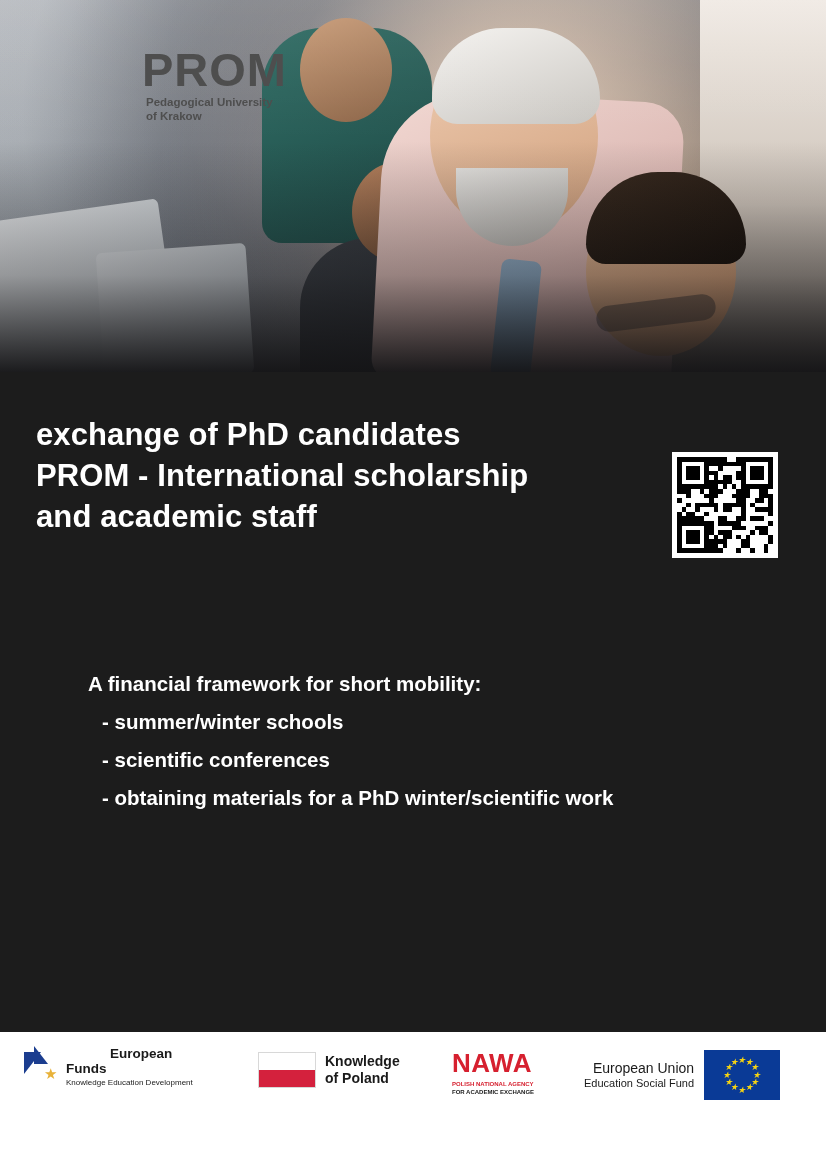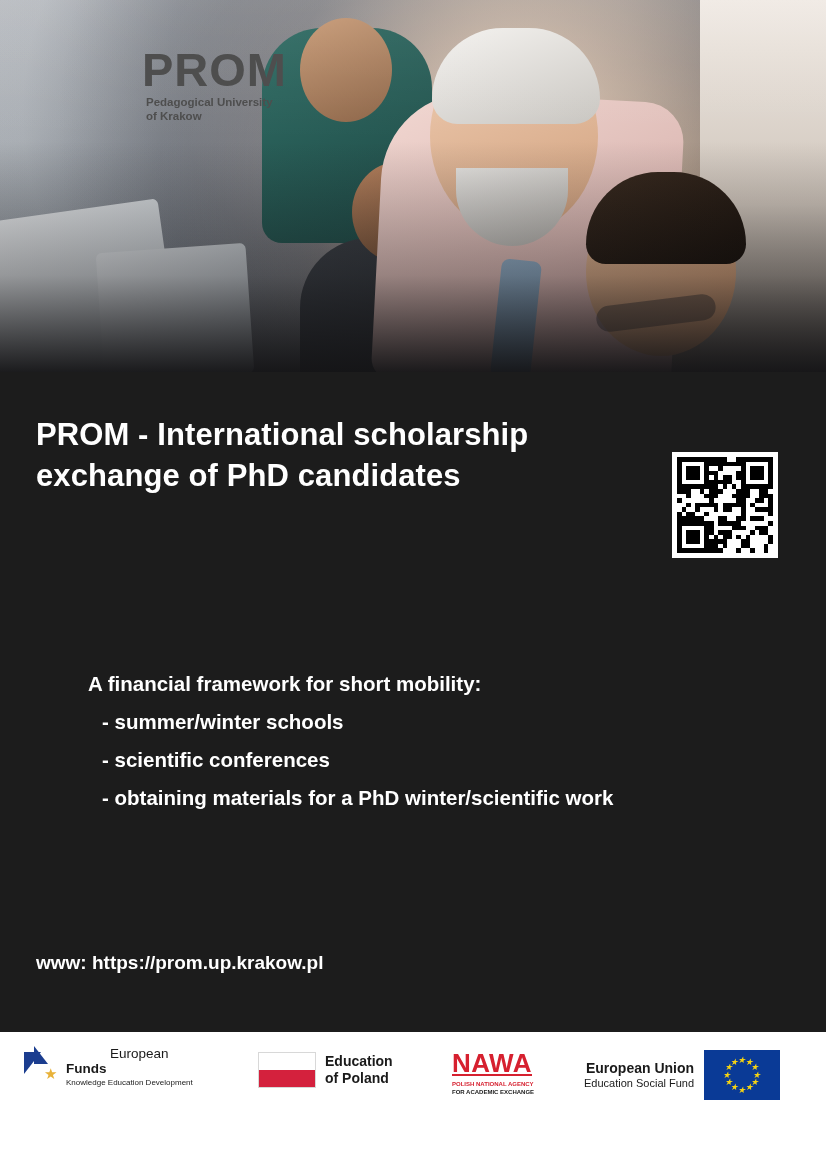--- a/index.html
+++ b/index.html
@@ -205,45 +205,45 @@
     border-left:17px solid #1b3d8f; border-bottom:22px solid transparent;
   }
   .ef-mark .s2 {
     position:absolute; left:10px; top:0px; width:0; height:0;
     border-left:14px solid #1b3d8f; border-top:18px solid transparent;
   }
   .ef-mark .star {
     position:absolute; left:20px; top:20px; color:#e8b23a; font-size:15px; line-height:1;
   }
   .ef-txt { line-height:1.12; }
-  .ef-txt .l1 { font-size:13.5px; font-weight:normal; color:#1a1a1a;padding-left:44px; }
+  .ef-txt .l1 { font-size:13.5px; font-weight:bold; color:#1a1a1a;padding-left:44px; }
   .ef-txt .l2 { font-size:13.5px; font-weight:bold; color:#1a1a1a; }
   .ef-txt .l3 { font-size:8px; color:#1a1a1a; margin-top:3px; }
 
   
   .rp { left:258px; top:20px; }
   .rp-flag {
     width:58px; height:36px; margin-right:9px;
     border:1px solid #d8d8d8;
     background:linear-gradient(180deg,#ffffff 0 50%, #d4213d 50% 100%);
   }
   .rp-txt { line-height:1.18; }
   .rp-txt .l1 { font-size:14px; font-weight:bold; color:#1a1a1a; }
   .rp-txt .l2 { font-size:14px; font-weight:bold; color:#1a1a1a; }
 
   
   .nw { left:452px; top:18px; flex-direction:column; align-items:flex-start; }
-  .nw-word { font-size:26px; font-weight:bold; color:#d6202f; letter-spacing:0.5px; line-height:1;text-decoration:underline; }
+  .nw-word { font-size:26px; font-weight:bold; color:#d6202f; letter-spacing:0.5px; line-height:1; }
   .nw-sub { font-size:6px; font-weight:bold; color:#1a1a1a; line-height:1.35; margin-top:4px; }
   .nw-sub .nawa-red { color:#d6202f; }
 
   
   .eu { left:584px; top:18px; }
   .eu-txt { text-align:right; margin-right:10px; line-height:1.2; }
-  .eu-txt .l1 { font-size:14px; font-weight:bold; color:#1a1a1a; }
+  .eu-txt .l1 { font-size:14px; font-weight:normal; color:#1a1a1a; }
   .eu-txt .l2 { font-size:11px; color:#1a1a1a; }
   .eu-flag {
     width:76px; height:50px; background:#0a3a96; position:relative;
   }
   .eu-flag i {
     position:absolute; color:#f5d313; font-size:9px; line-height:1;
   }
 </style>
 </head>
 <body>
@@ -273,22 +273,23 @@
     <div class="prom-word">PROM</div>
     <div class="prom-sub">
       <div>Pedagogical University</div>
       <div>of Krakow</div>
     </div>
   </div>
 
   <div class="body-dark"></div>
 
   <div class="title">
+    <div>exchange of PhD candidates</div>
     <div>PROM - International scholarship</div>
-    <div>exchange of PhD candidates</div>
+    <div>and academic staff</div>
   </div>
 
   <div class="qr">
     <div class="qr-grid" id="qrgrid">
         <i></i>
         <i></i>
         <i></i>
         <i></i>
         <i></i>
         <i></i>
@@ -731,42 +732,41 @@
   </div>
 
   <div class="bullets">
     <div>A financial framework for short mobility:</div>
     <div class="b-indent">- summer/winter schools</div>
     <div class="b-indent">- scientific conferences</div>
     <div class="b-indent">- obtaining materials for a PhD winter/scientific work</div>
   </div>
 
   <div class="contact">
-    <div class="c-right">www: https://prom.up.krakow.pl</div>
   </div>
 
   <div class="footer">
 
     <div class="logo-block ef">
       <div class="ef-mark">
         <div class="s1"></div>
           <div class="s2"></div>
           <div class="star">★</div>
       </div>
       <div class="ef-txt">
         <div class="l1">European</div>
         <div class="l2">Funds</div>
         <div class="l3">Knowledge Education Development</div>
       </div>
     </div>
 
     <div class="logo-block rp">
       <div class="rp-flag"></div>
       <div class="rp-txt">
-        <div class="l1">Education</div>
+        <div class="l1">Knowledge</div>
         <div class="l2">of Poland</div>
       </div>
     </div>
 
     <div class="logo-block nw">
       <div class="nw-word">NAWA</div>
       <div class="nw-sub">
         <div class="nawa-red">POLISH NATIONAL AGENCY</div>
         <div>FOR ACADEMIC EXCHANGE</div>
       </div>

